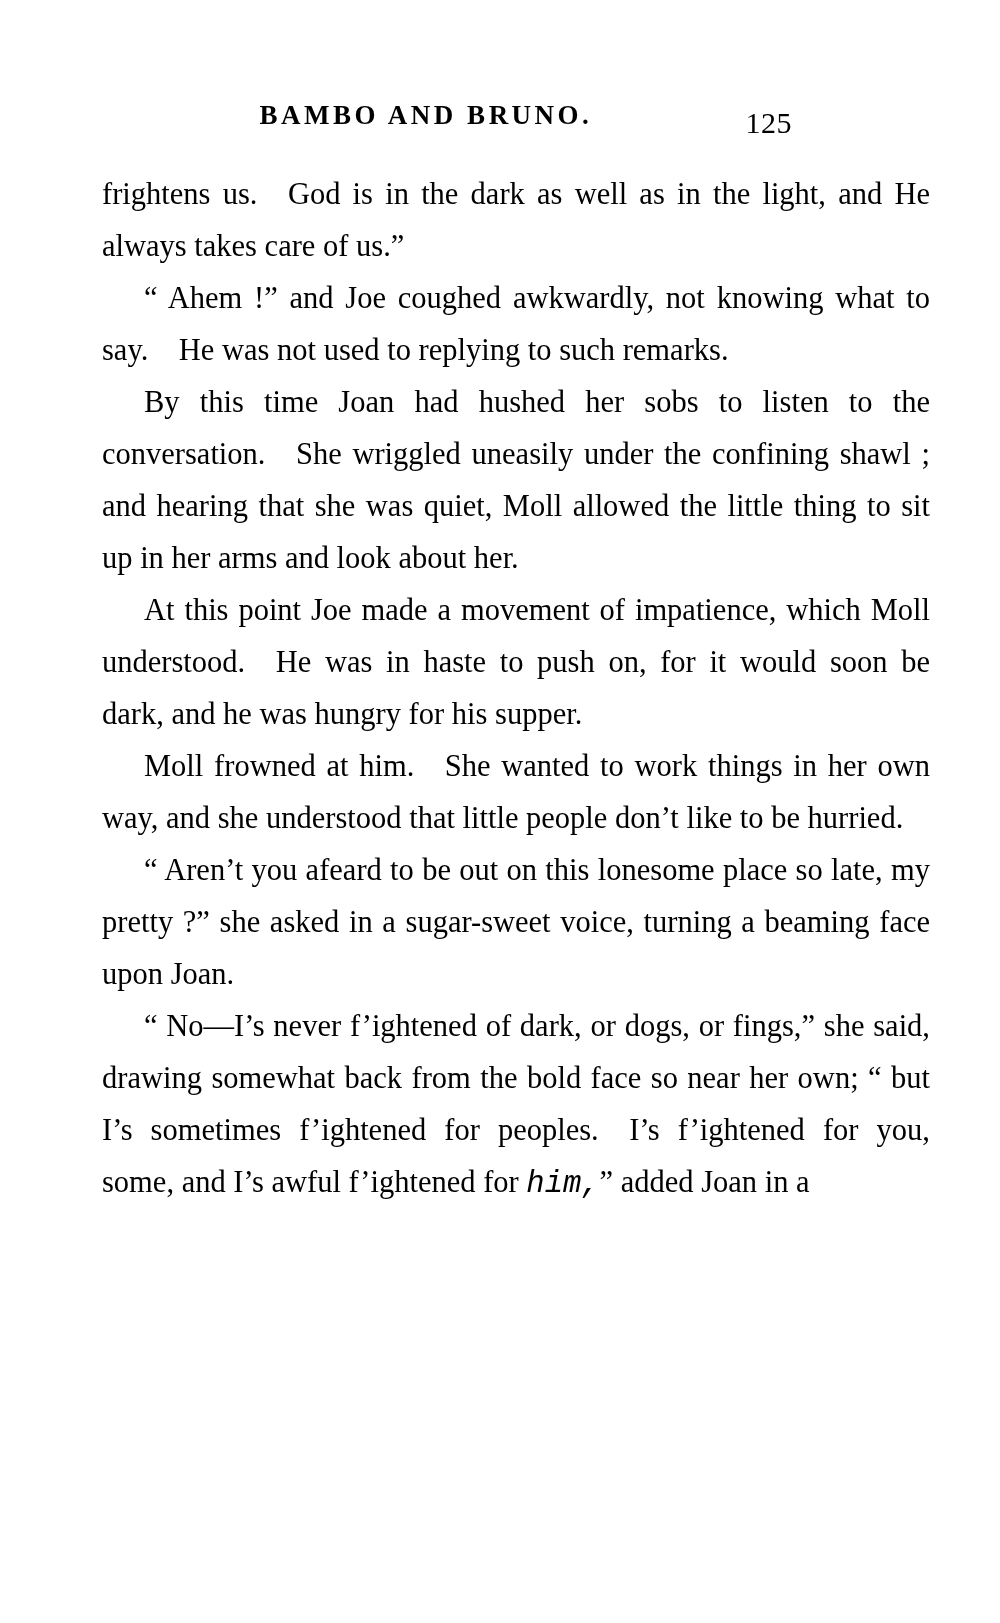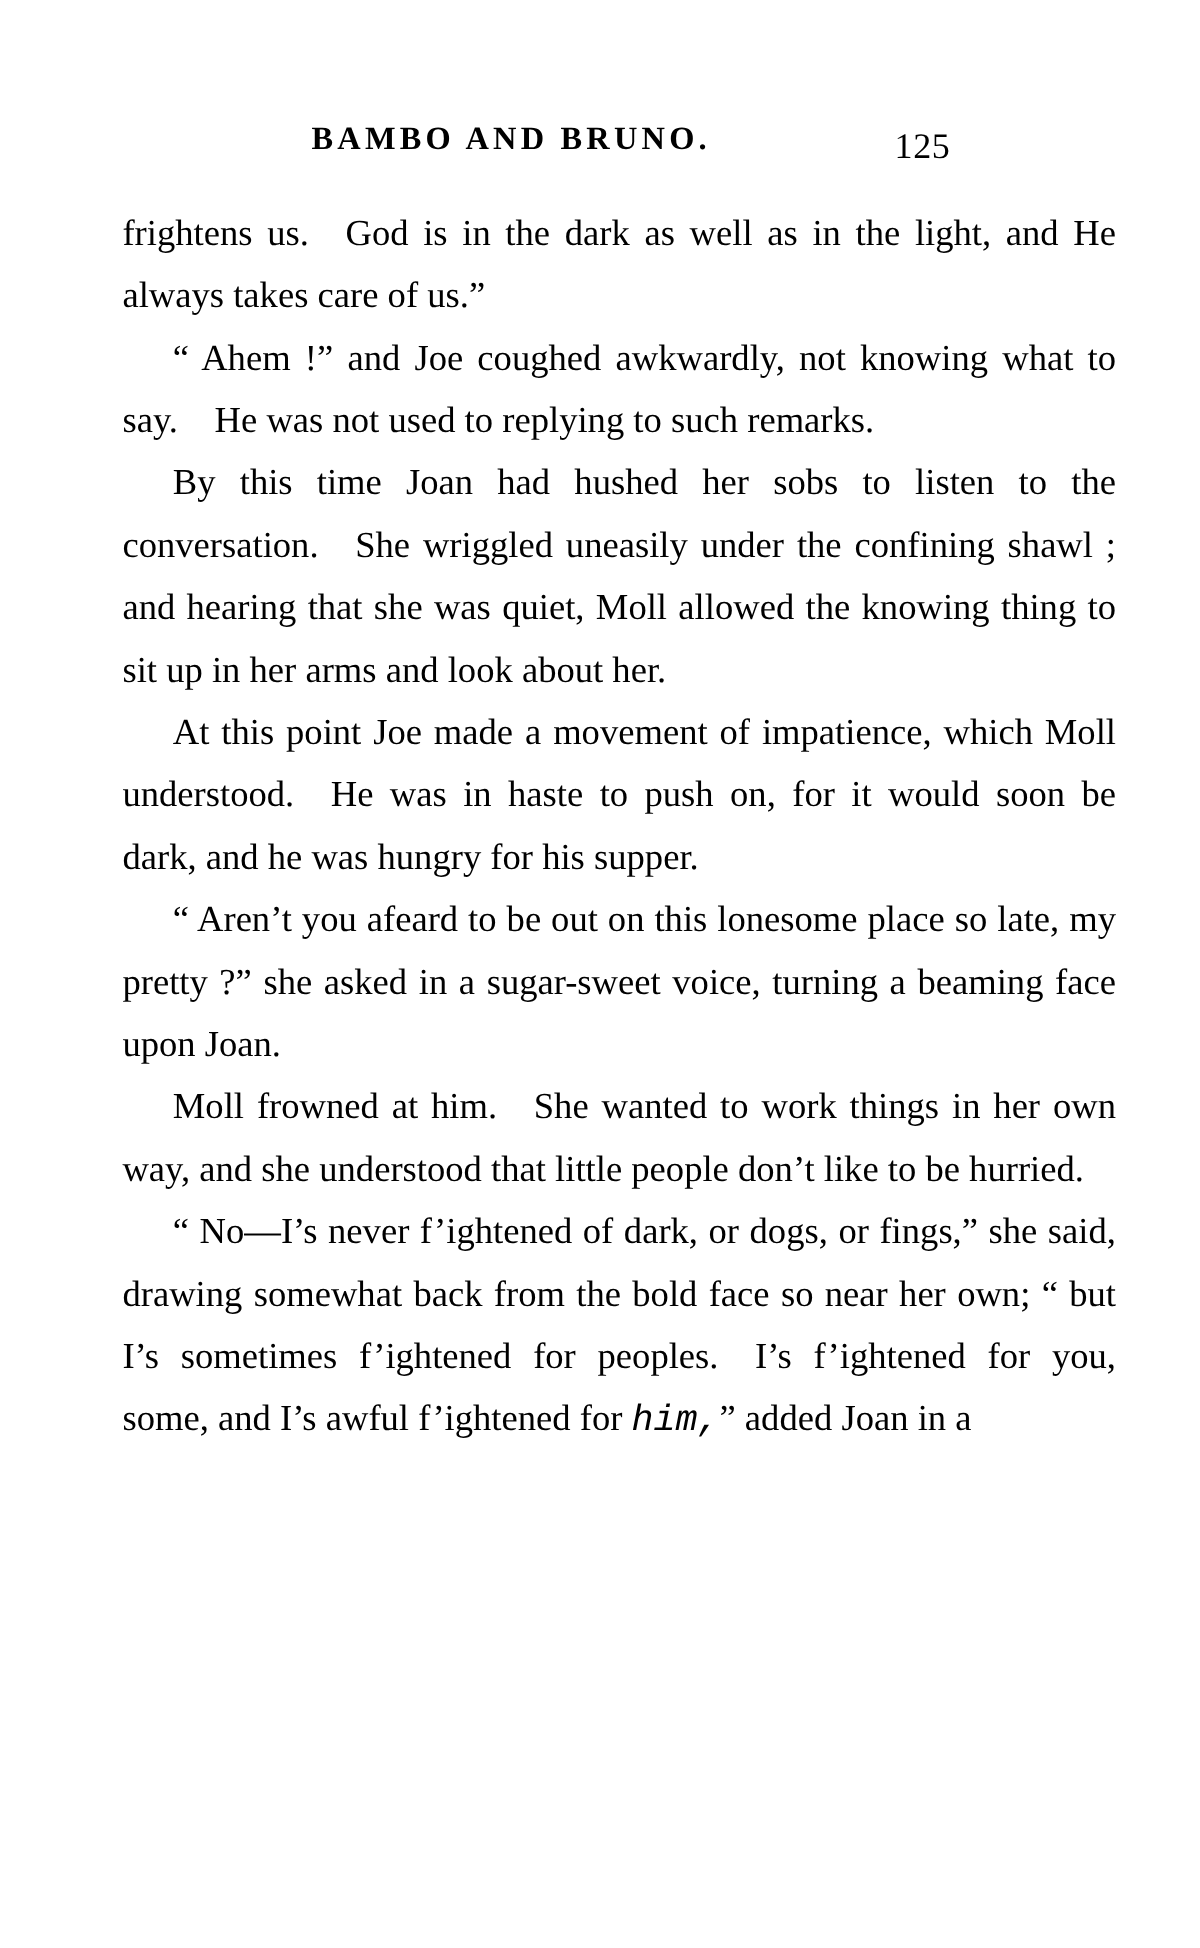--- a/index.html
+++ b/index.html
@@ -78,20 +78,20 @@
 <div class="page">
 
   <div class="header">
     <div class="running-title">BAMBO AND BRUNO.</div>
     <div class="page-number">125</div>
   </div>
 
   <div class="body-text">
       <p class="noindent">frightens us. God is in the dark as well as in the light, and He always takes care of us.”</p>
       <p>“ Ahem !” and Joe coughed awkwardly, not knowing what to say. He was not used to replying to such remarks.</p>
-      <p>By this time Joan had hushed her sobs to listen to the conversation. She wriggled uneasily under the confining shawl ; and hearing that she was quiet, Moll allowed the knowing thing to sit up in her arms and look about her.</p>
+      <p>By this time Joan had hushed her sobs to listen to the conversation. She wriggled uneasily under the confining shawl ; and hearing that she was quiet, Moll allowed the little thing to sit up in her arms and look about her.</p>
       <p>At this point Joe made a movement of impatience, which Moll understood. He was in haste to push on, for it would soon be dark, and he was hungry for his supper.</p>
+      <p>Moll frowned at him. She wanted to work things in her own way, and she understood that little people don’t like to be hurried.</p>
       <p>“ Aren’t you afeard to be out on this lonesome place so late, my pretty ?” she asked in a sugar-sweet voice, turning a beaming face upon Joan.</p>
-      <p>Moll frowned at him. She wanted to work things in her own way, and she understood that little people don’t like to be hurried.</p>
       <p>“ No—I’s never f’ightened of dark, or dogs, or fings,” she said, drawing somewhat back from the bold face so near her own; “ but I’s sometimes f’ightened for peoples. I’s f’ightened for you, some, and I’s awful f’ightened for <i>him,</i>” added Joan in a</p>
     </div>
 
 </div>
 
 </body></html>

